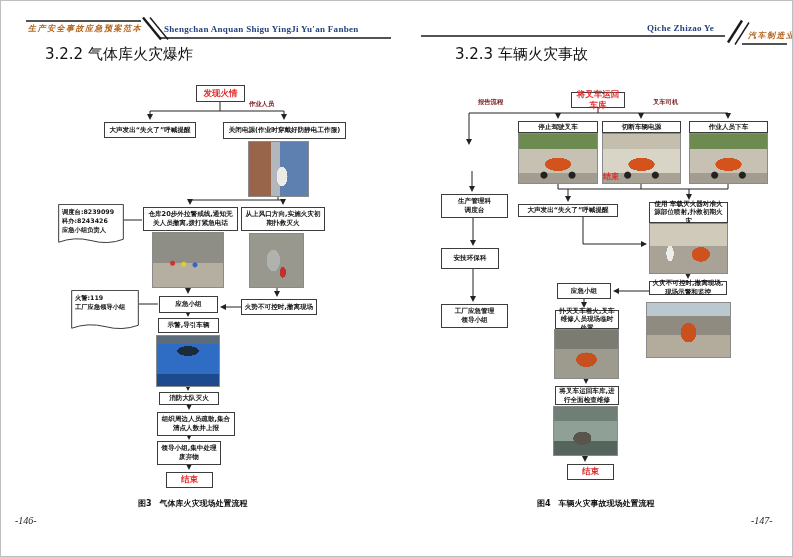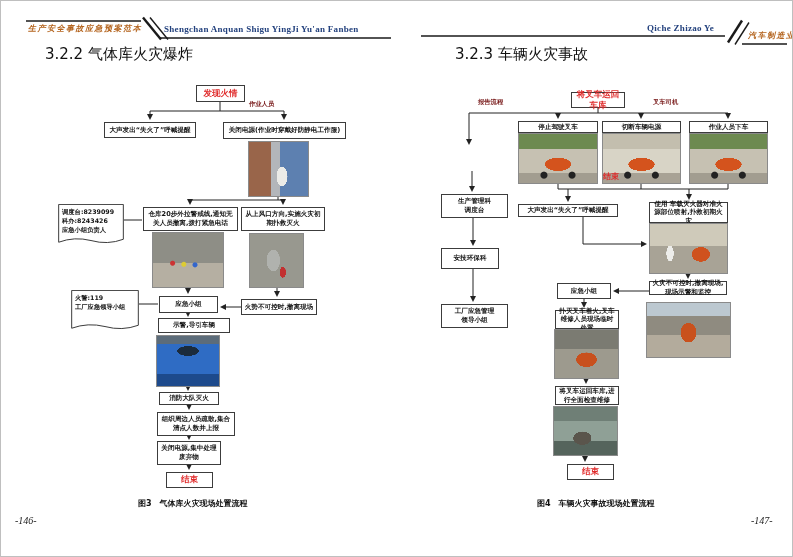--- a/index.html
+++ b/index.html
@@ -168,25 +168,25 @@
         <path d="M1,1 H99 V84 Q75,98 50,87 Q25,77 1,91 Z" fill="#fff" stroke="#3c3c3c" stroke-width="1" vector-effect="non-scaling-stroke"></path>
       </svg>
     <div class="nlines">
       <span>火警:119</span>
       <span>工厂应急领导小组</span>
     </div>
   </div>
 
   <div class="abs fbox" style="left:158px;top:295px;width:59px;height:17px;">应急小组</div>
   <div class="abs fbox" style="left:240px;top:298px;width:76px;height:16px;">火势不可控时,撤离现场</div>
-  <div class="abs fbox" style="left:157px;top:317px;width:72px;height:15px;">示警,导引车辆</div>
+  <div class="abs fbox" style="left:157px;top:317px;width:61px;height:15px;">示警,导引车辆</div>
   <div class="abs photo ph-truck" style="left:155px;top:334px;width:64px;height:52px;"></div>
   <div class="abs fbox" style="left:158px;top:391px;width:60px;height:13px;">消防大队灭火</div>
   <div class="abs fbox" style="left:156px;top:411px;width:78px;height:24px;">组织周边人员疏散,集合清点人数并上报</div>
-  <div class="abs fbox" style="left:156px;top:440px;width:64px;height:24px;">关闭电源,集中处理废弃物</div>
+  <div class="abs fbox" style="left:156px;top:440px;width:64px;height:24px;">领导小组,集中处理废弃物</div>
   <div class="abs fbox round startbox redtxt" style="left:165px;top:471px;width:47px;height:16px;">结束</div>
 
   <div class="abs caption" style="left:137px;top:497px;">图3　气体库火灾现场处置流程</div>
   <div class="abs pagenum" style="left:14px;top:514px;">-146-</div>
 
   <div class="abs hdr-py" style="left:646px;top:22px;">Qiche Zhizao Ye</div>
   <div class="abs hdr-cn" style="left:747px;top:29px;">汽车制造业</div>
   <div class="abs sec-title" style="left:454px;top:44px;">3.2.3 车辆火灾事故</div>
 
   <div class="abs fbox round startbox redtxt" style="left:570px;top:91px;width:54px;height:16px;">将叉车运回车库</div>

